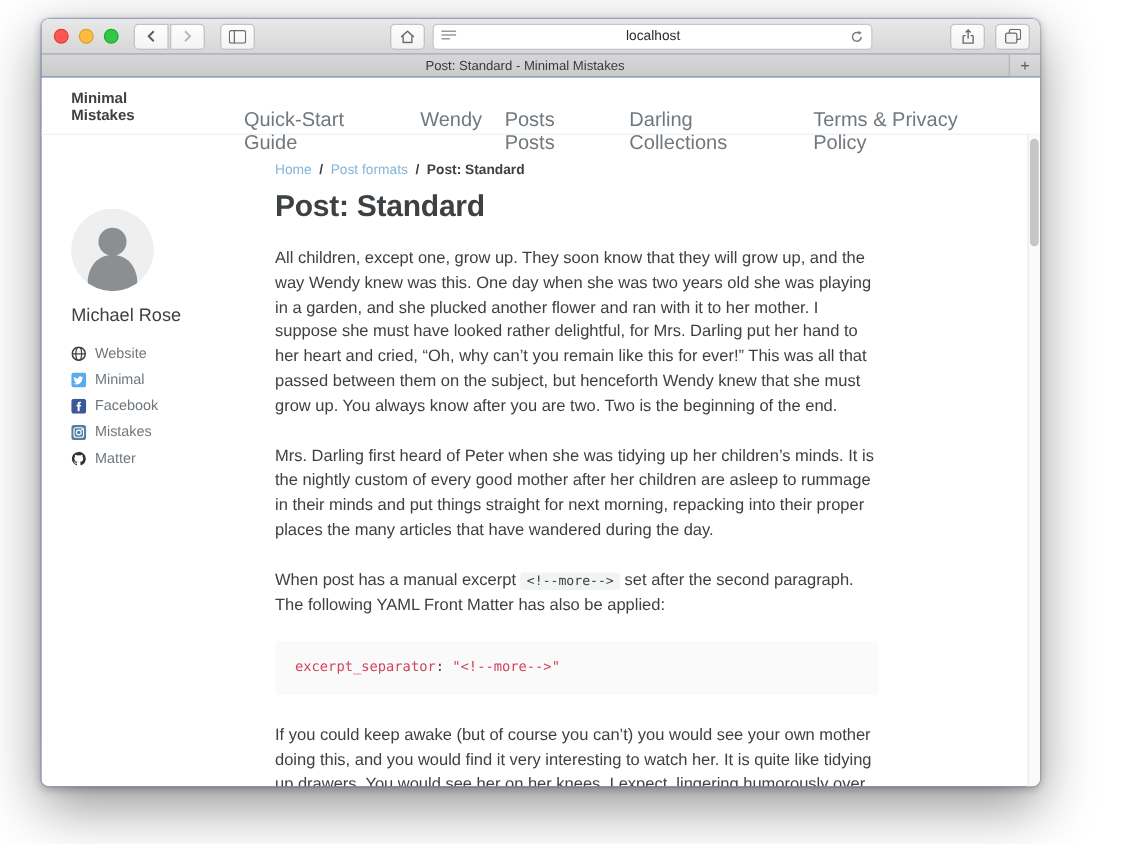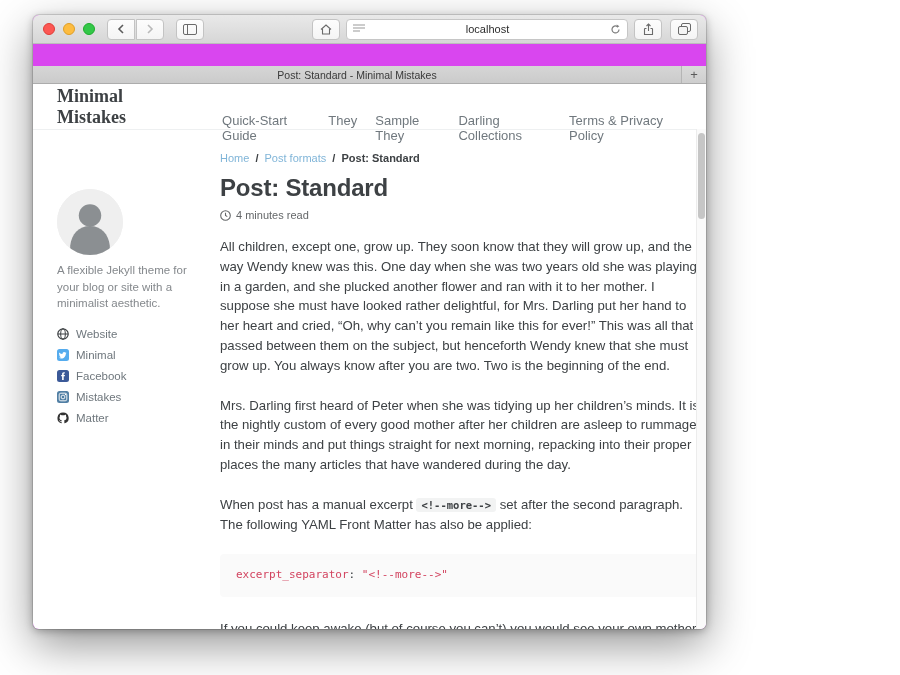--- a/index.html
+++ b/index.html
@@ -1,48 +1,48 @@
 <!DOCTYPE html>
 <html><head>
 <meta charset="utf-8">
 <style>
   html,body{margin:0;padding:0;overflow:hidden;background:#ffffff;}
   body{width:900px;height:675px;position:relative;font-family:"Liberation Sans","DejaVu Sans",sans-serif;-webkit-font-smoothing:antialiased;}
 
   
-  .window{position:absolute;left:33px;top:15px;width:673px;height:614px;border-radius:6px;overflow:hidden;background:#d946ef;box-shadow:0 16px 45px rgba(0,0,0,.42),0 2px 8px rgba(0,0,0,.28),0 0 0 1px rgba(0,0,0,.12);}
+  .window{position:absolute;left:33px;top:15px;width:799px;height:614px;border-radius:6px;overflow:hidden;background:#1d4ed8;box-shadow:0 16px 45px rgba(0,0,0,.42),0 2px 8px rgba(0,0,0,.28),0 0 0 1px rgba(0,0,0,.12);}
 
   
   .toolbar{height:28px;background:linear-gradient(#e9e9e9,#d6d6d6);border-bottom:1px solid #bcbcbc;display:flex;align-items:center;padding:0 8px;gap:6px;}
   .lights{display:flex;gap:8px;margin:0 6px 0 2px;}
   .light{width:12px;height:12px;border-radius:50%;}
   .light.red{background:#fc5753;border:1px solid #df3e38;box-sizing:border-box;}
   .light.yellow{background:#fdbc40;border:1px solid #de9f27;box-sizing:border-box;}
   .light.green{background:#33c748;border:1px solid #1dad2c;box-sizing:border-box;}
   .tbtn{height:19px;min-width:26px;border:1px solid #c3c3c3;border-radius:4px;background:linear-gradient(#fdfdfd,#f4f4f4);display:flex;align-items:center;justify-content:center;color:#606060;}
   .tbtn svg{display:block;}
   .navgroup{display:flex;gap:1px;}
   .navgroup .tbtn:first-child{border-top-right-radius:0;border-bottom-right-radius:0;}
   .navgroup .tbtn:last-child{border-top-left-radius:0;border-bottom-left-radius:0;}
   .spacer1{width:96px;}
   .urlfield{flex:1;max-width:338px;height:19px;background:#ffffff;border:1px solid #c6c6c6;border-radius:4px;display:flex;align-items:center;padding:0 6px;position:relative;}
   .urltext{flex:1;text-align:center;font-size:11px;color:#2c2c2c;}
   .rightbtns{margin-left:auto;display:flex;gap:8px;}
 
   
-  .tabbar{height:17px;background:linear-gradient(#d6d6d6,#cbcbcb);border-bottom:1px solid #acacac;display:flex;align-items:stretch;margin-top:22px;}
+  .tabbar{height:17px;background:linear-gradient(#d6d6d6,#cbcbcb);border-bottom:1px solid #acacac;display:flex;align-items:stretch;}
   .tab{flex:1;display:flex;align-items:center;justify-content:center;font-size:10.5px;color:#3a3a3a;}
   .newtab{width:24px;border-left:1px solid #b5b5b5;display:flex;align-items:center;justify-content:center;font-size:13px;color:#5a5a5a;background:linear-gradient(#dadada,#cecece);}
 
   
   .page{position:relative;height:568px;background:#ffffff;overflow:hidden;}
   .masthead{height:45px;border-bottom:1px solid #eef0f1;display:flex;align-items:center;padding:0 24px;}
-  .brand{font-size:18px;font-weight:bold;color:#3d4144;font-family:Liberation Serif, serif;}
+  .brand{font-size:12px;font-weight:bold;color:#3d4144;}
   .sitenav{display:flex;gap:18px;margin-left:42px;}
-  .sitenav a{font-size:13px;color:#70787e;text-decoration:none;margin-top:42px;}
+  .sitenav a{font-size:16px;color:#70787e;text-decoration:none;margin-top:42px;}
 
   .breadcrumb{position:absolute;left:187px;top:68px;font-size:11px;color:#6f777d;}
   .breadcrumb a{color:#80b5d8;text-decoration:none;}
   .breadcrumb .sep{color:#3d4144;font-weight:bold;margin:0 3px;}
   .breadcrumb .current{color:#3d4144;font-weight:bold;}
 
   
   .side{position:absolute;left:24px;top:105px;width:152px;}
   .avatar{width:66px;height:66px;border-radius:50%;overflow:hidden;background:#f0f0f0;display:block;}
   .author{margin-top:12px;font-size:14.5px;color:#3d4144;}
@@ -50,21 +50,21 @@
   .sidelinks{margin-top:16px;}
   .sidelink{display:flex;gap:7px;margin-bottom:9px;font-size:11.5px;color:#6f777d;}
   .sicon{width:12px;height:12px;display:inline-flex;align-items:center;justify-content:center;flex:0 0 12px;}
 
   
   .main{position:absolute;left:187px;top:90px;width:483px;}
   h1.post-title{margin:0;font-size:24px;font-weight:bold;color:#3d4144;letter-spacing:-.2px;}
   .meta{margin-top:7px;display:flex;align-items:center;gap:5px;font-size:11px;color:#646769;}
   .body-text{margin-top:16px;font-size:13.2px;line-height:1.5;color:#3d4144;}
   .body-text p{margin:0 0 20px 0;}
-  code.inline{background:#f2f3f3;border-radius:3px;padding:1px 5px;font-family:"DejaVu Sans Mono","Liberation Mono",monospace;font-size:10.5px;color:#3d4144;font-weight:bold;}
+  code.inline{background:#f2f3f3;border-radius:3px;padding:1px 5px;font-family:"DejaVu Sans Mono","Liberation Mono",monospace;font-size:10.5px;color:#3d4144;}
   .codeblock{background:#fafafa;border-radius:4px;padding:13px 16px;margin:0 0 22px 0;font-family:"DejaVu Sans Mono","Liberation Mono",monospace;font-size:11px;line-height:1.5;}
   .codeblock .key{color:#d2435f;}
   .codeblock .pn{color:#3d4144;}
   .codeblock .str{color:#d2435f;}
 
   
   .scroll{position:absolute;right:0;top:45px;bottom:0;width:9px;background:#fafafa;border-left:1px solid #ececec;}
   .thumb{position:absolute;right:1px;top:4px;width:7px;height:86px;border-radius:4px;background:#c6c6c6;}
 </style>
 </head>
@@ -140,22 +140,22 @@
       <span>+</span>
     </div>
   </div>
 
   <div class="page">
 
     <div class="masthead">
       <span class="brand">Minimal Mistakes</span>
       <nav class="sitenav">
         <a href="#">Quick-Start Guide</a>
-        <a href="#">They</a>
-        <a href="#">Sample They</a>
+        <a href="#">Wendy</a>
+        <a href="#">Posts Posts</a>
         <a href="#">Darling Collections</a>
         <a href="#">Terms &amp; Privacy Policy</a>
       </nav>
     </div>
 
     <div class="breadcrumb">
       <a href="#">Home</a>
       <span class="sep">/</span>
       <a href="#">Post formats</a>
       <span class="sep">/</span>
@@ -163,21 +163,21 @@
     </div>
 
     <aside class="side">
       <span class="avatar">
         <svg width="66" height="66" viewBox="0 0 100 100">
           <rect width="100" height="100" fill="#efefef"></rect>
           <circle cx="50" cy="40" r="17" fill="#8b8f92"></circle>
           <path d="M50 56 C33 56 22 68 20 86 L20 100 L80 100 L80 86 C78 68 67 56 50 56 Z" fill="#8b8f92"></path>
         </svg>
       </span>
-      <div class="bio">A flexible Jekyll theme for your blog or site with a minimalist aesthetic.</div>
+      <div class="author">Michael Rose</div>
       <div class="sidelinks">
         <div class="sidelink">
           <span class="sicon">
             <svg width="12" height="12" viewBox="0 0 12 12">
                 <circle cx="6" cy="6" r="5.2" fill="none" stroke="#3d4144" stroke-width="1.2"></circle>
                 <ellipse cx="6" cy="6" rx="2.3" ry="5.2" fill="none" stroke="#3d4144" stroke-width="1"></ellipse>
                 <line x1="0.8" y1="6" x2="11.2" y2="6" stroke="#3d4144" stroke-width="1"></line>
               </svg>
           </span>
           <span>Website</span>
@@ -217,27 +217,20 @@
                 <path d="M6 0.5 a5.5 5.5 0 0 0 -1.74 10.72 c0.27 0.05 0.37-0.12 0.37-0.26 v-1 c-1.53 0.33-1.85-0.65-1.85-0.65 c-0.25-0.64-0.61-0.8-0.61-0.8 c-0.5-0.34 0.04-0.34 0.04-0.34 c0.55 0.04 0.84 0.57 0.84 0.57 c0.49 0.84 1.29 0.6 1.6 0.46 c0.05-0.36 0.19-0.6 0.35-0.74 c-1.22-0.14-2.5-0.61-2.5-2.72 c0-0.6 0.21-1.09 0.56-1.48 c-0.06-0.14-0.24-0.7 0.05-1.46 c0 0 0.46-0.15 1.51 0.57 a5.2 5.2 0 0 1 2.76 0 c1.05-0.72 1.51-0.57 1.51-0.57 c0.3 0.76 0.11 1.32 0.06 1.46 c0.35 0.39 0.56 0.88 0.56 1.48 c0 2.12-1.29 2.58-2.51 2.72 c0.2 0.17 0.37 0.5 0.37 1.02 v1.52 c0 0.14 0.1 0.31 0.38 0.26 A5.5 5.5 0 0 0 6 0.5 z" fill="#333333"></path>
               </svg>
           </span>
           <span>Matter</span>
         </div>
       </div>
     </aside>
 
     <article class="main">
       <h1 class="post-title">Post: Standard</h1>
-      <div class="meta">
-        <svg width="11" height="11" viewBox="0 0 11 11">
-            <circle cx="5.5" cy="5.5" r="4.8" fill="none" stroke="#646769" stroke-width="1.1"></circle>
-            <path d="M5.5 2.8 V5.5 L7.3 6.6" fill="none" stroke="#646769" stroke-width="1.1"></path>
-          </svg>
-        <span>4 minutes read</span>
-      </div>
       <div class="body-text">
         <p>All children, except one, grow up. They soon know that they will grow up, and the way Wendy knew was this. One day when she was two years old she was playing in a garden, and she plucked another flower and ran with it to her mother. I suppose she must have looked rather delightful, for Mrs. Darling put her hand to her heart and cried, “Oh, why can’t you remain like this for ever!” This was all that passed between them on the subject, but henceforth Wendy knew that she must grow up. You always know after you are two. Two is the beginning of the end.</p>
         <p>Mrs. Darling first heard of Peter when she was tidying up her children’s minds. It is the nightly custom of every good mother after her children are asleep to rummage in their minds and put things straight for next morning, repacking into their proper places the many articles that have wandered during the day.</p>
         <p><span>When post has a manual excerpt </span><code class="inline">&lt;!--more--&gt;</code><span> set after the second paragraph. The following YAML Front Matter has also be applied:</span></p>
         <div class="codeblock"><span class="key">excerpt_separator</span><span class="pn">: </span><span class="str">"&lt;!--more--&gt;"</span></div>
         <p>If you could keep awake (but of course you can’t) you would see your own mother doing this, and you would find it very interesting to watch her. It is quite like tidying up drawers. You would see her on her knees, I expect, lingering humorously over some of your contents, wondering where on earth you had picked this thing up, making discoveries sweet and not so sweet, pressing this to her cheek as if it were as nice as a kitten, and hurriedly stowing that out of sight. When you wake in the morning, the naughtiness and evil passions with which you went to</p>
       </div>
     </article>
 
     <div class="scroll">

